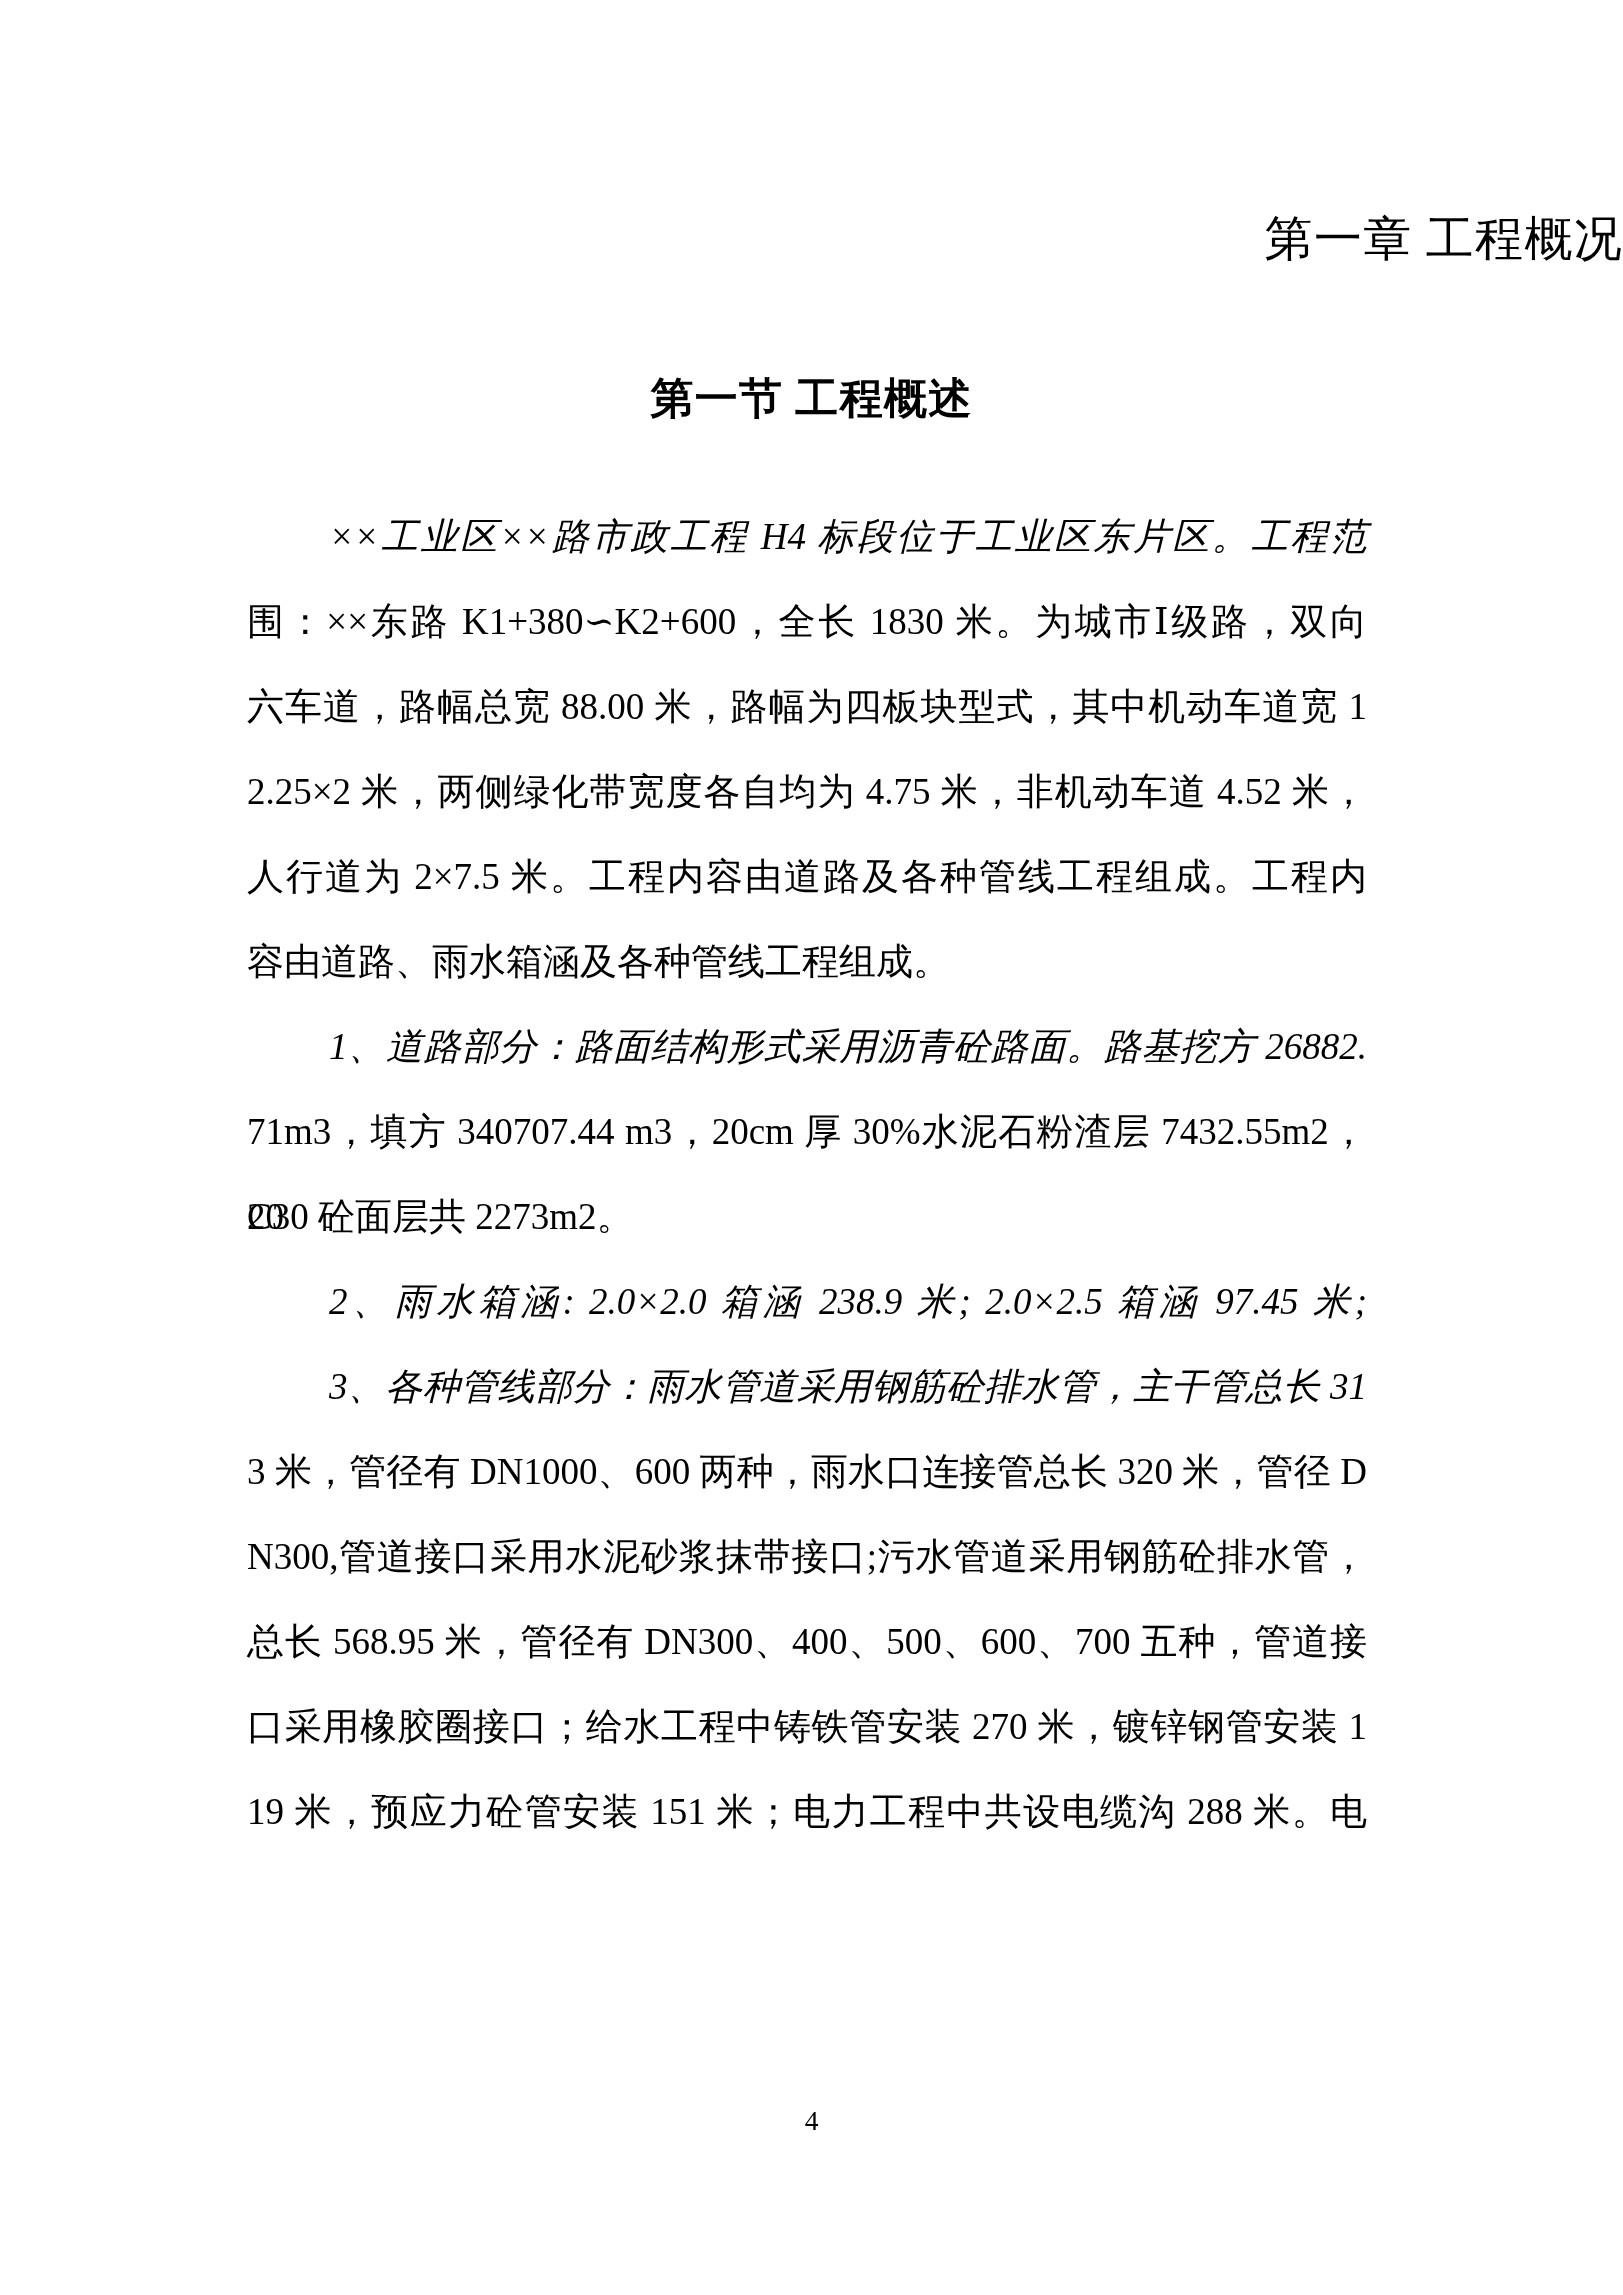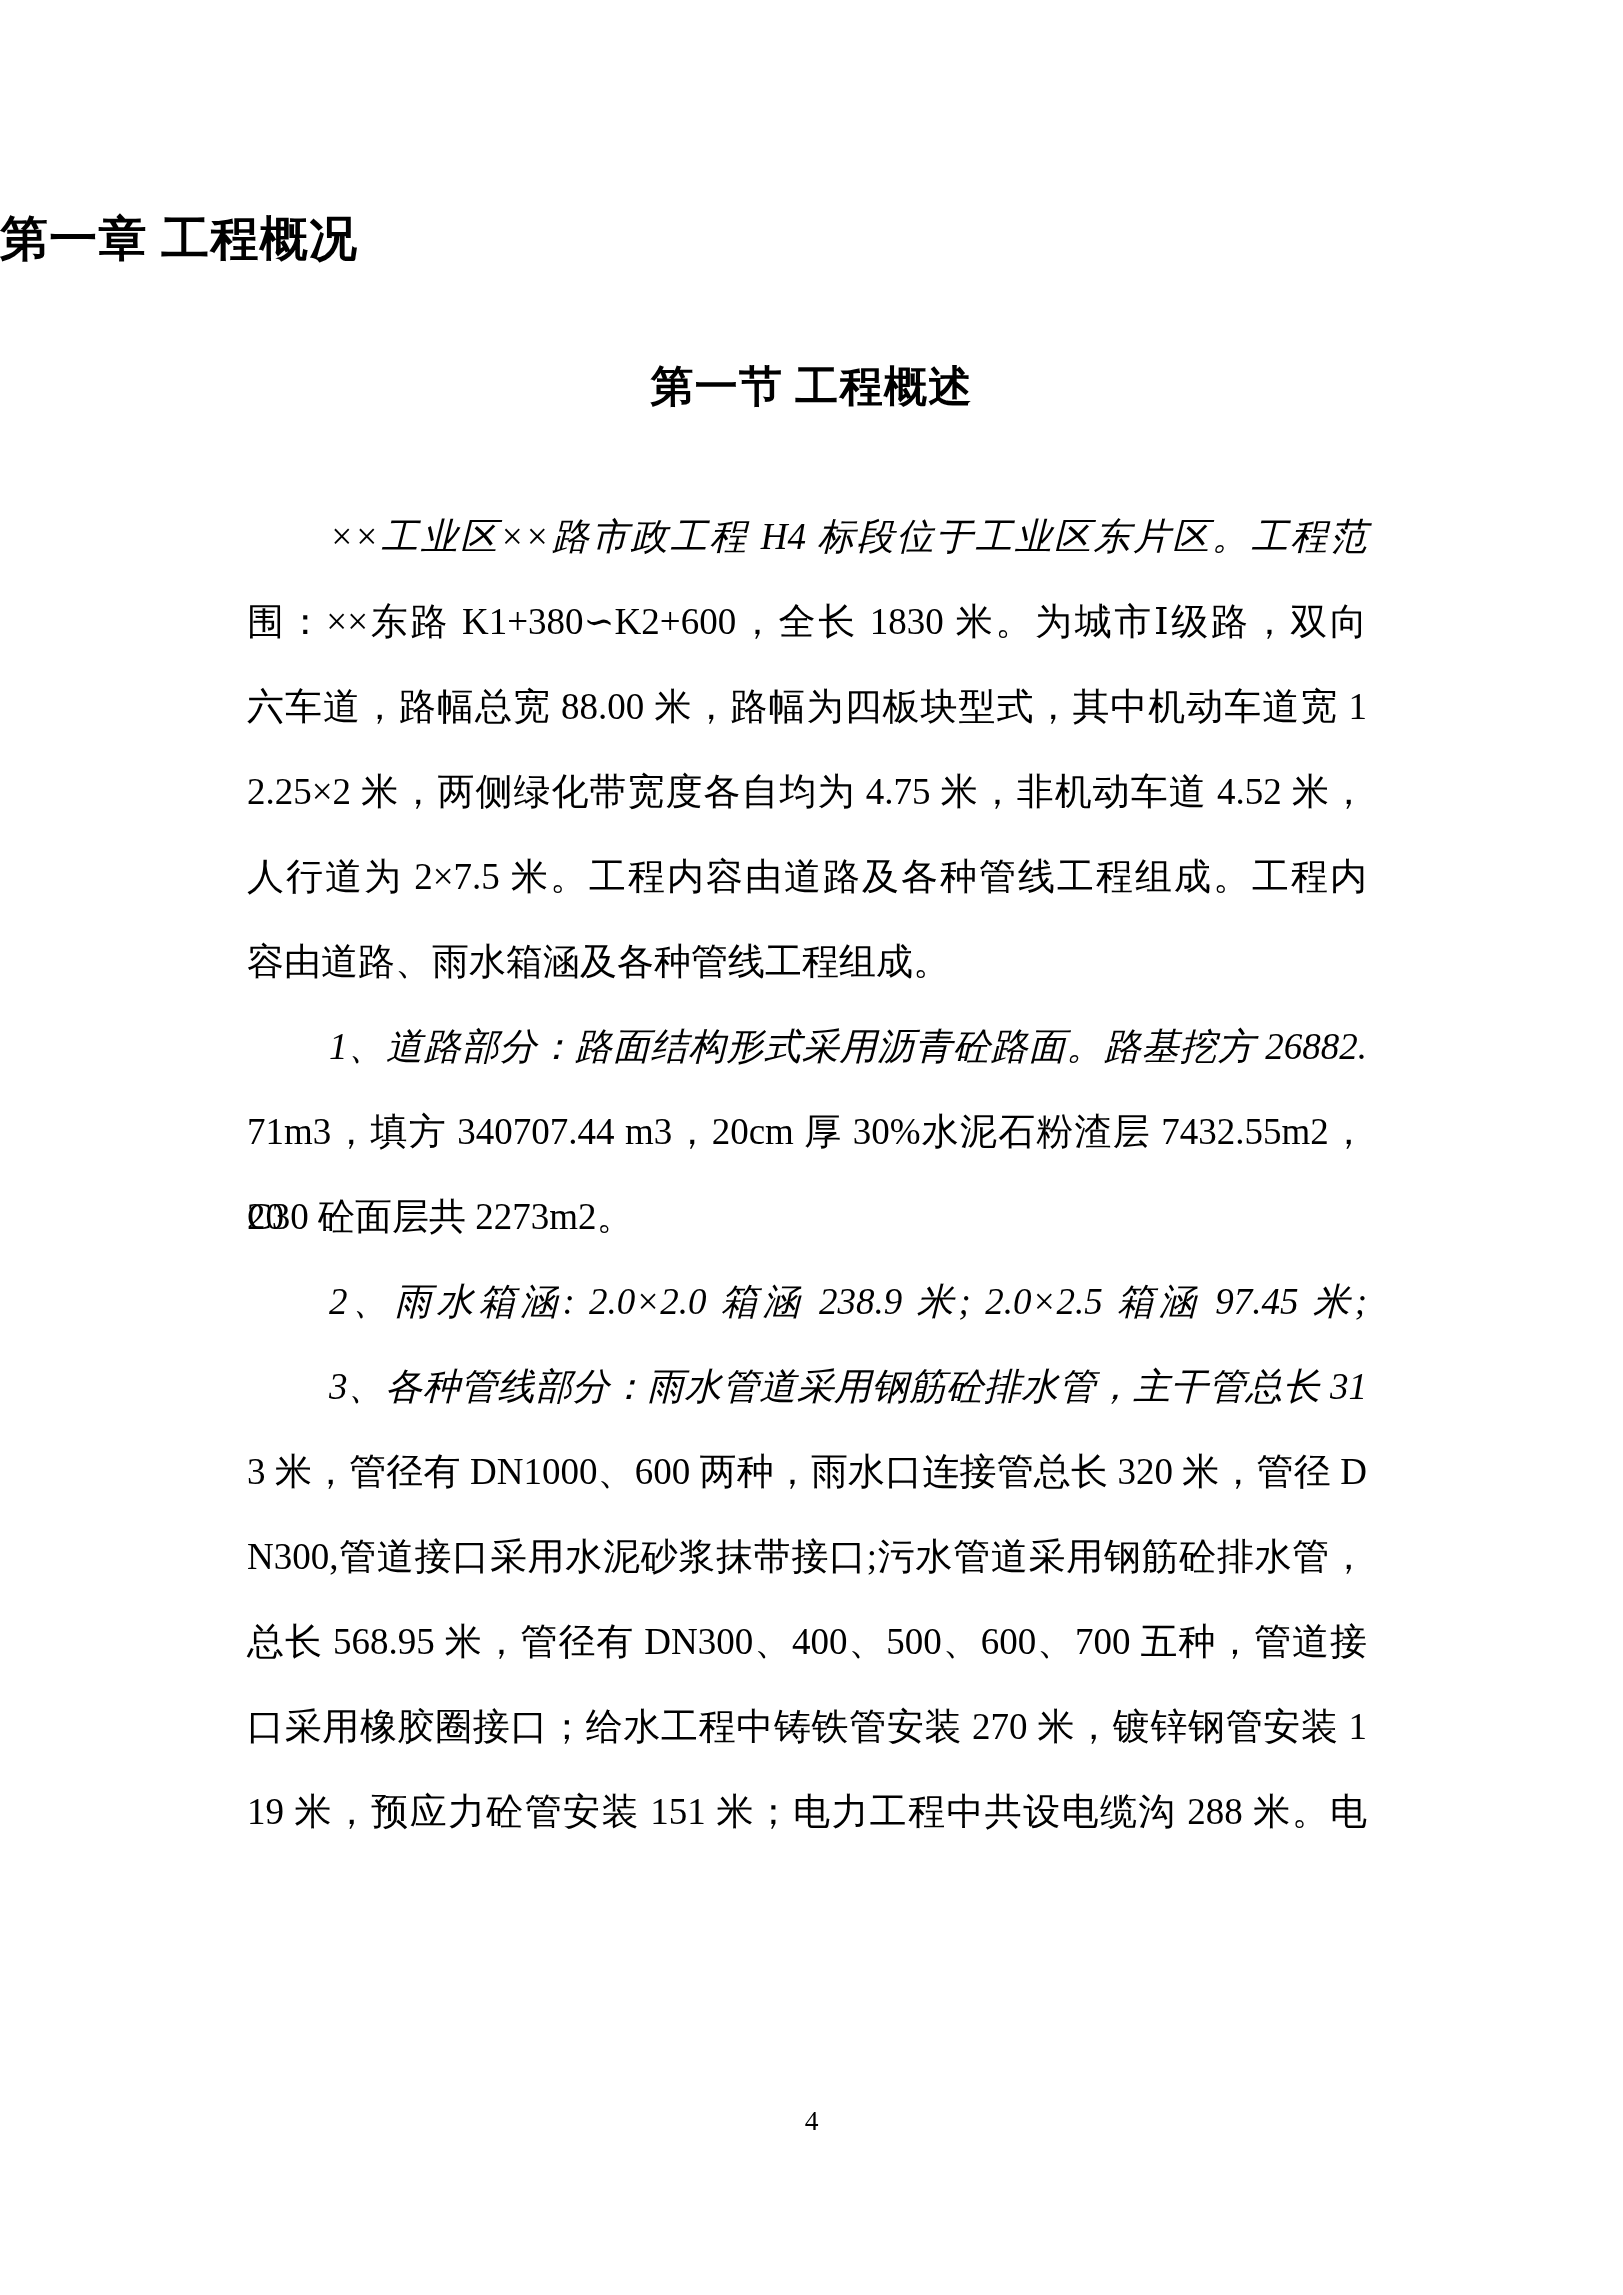--- a/index.html
+++ b/index.html
@@ -15,32 +15,32 @@
     font-family: "Liberation Serif", "DejaVu Serif", serif;
     color: #000000;
     overflow: hidden;
   }
   .chapter-heading {
     position: absolute;
     top: 196px;
     left: 0;
     right: 0;
     margin: 0;
-    text-align: left;
+    text-align: right;
     font-size: 48px;
-    font-weight: bold;
+    font-weight: normal;
     line-height: 85px;
     letter-spacing: 1.3px;
   }
   .section-heading {
     position: absolute;
     top: 344px;
     left: 0;
     right: 0;
-    margin: 0;
+    margin: 12px;
     text-align: center;
     font-size: 43px;
     font-weight: bold;
     line-height: 85px;
     letter-spacing: 1.3px;
   }
   .body-text {
     position: absolute;
     top: 494px;
     left: 247px;

